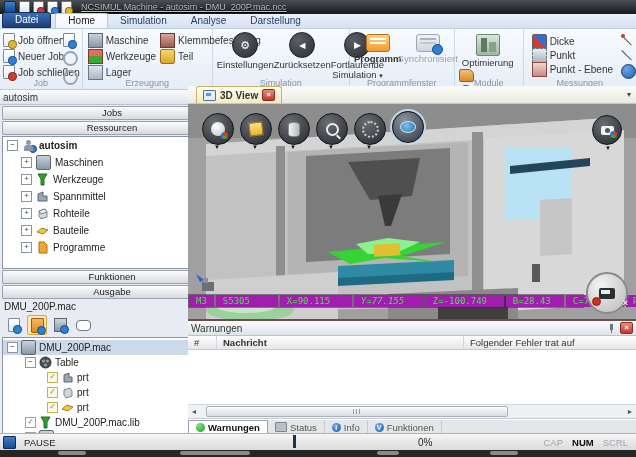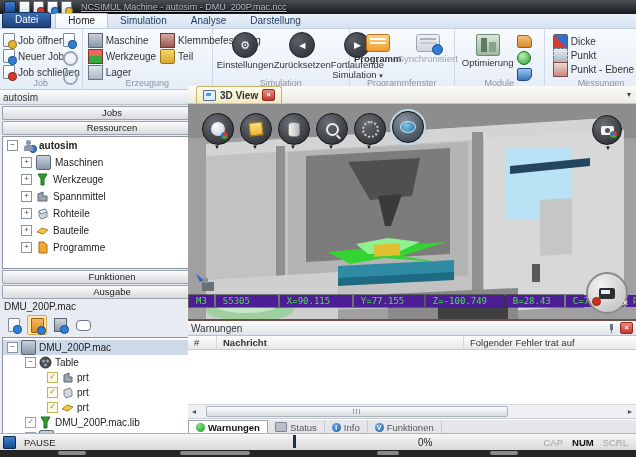--- a/index.html
+++ b/index.html
@@ -88,21 +88,21 @@
   .magic{width:9px;height:9px;border:2px solid #eee;border-radius:50%;position:relative;}
   .magic:after{content:"";position:absolute;right:-4px;bottom:-4px;width:5px;height:2px;background:#eee;transform:rotate(45deg);}
   .dotring{width:13px;height:13px;border:2px dotted #cfcfcf;border-radius:50%;}
   .blobic{width:14px;height:10px;border-radius:50%;background:radial-gradient(circle at 40% 35%,#7fc4ea,#1f6fa8);border:1px solid #cfe4f2;}
   .camic{width:13px;height:9px;background:#f2f2f2;border-radius:2px;position:relative;}
   .camic:before{content:"";position:absolute;left:4px;top:2px;width:5px;height:5px;border-radius:50%;background:#555;}
   .rgb{position:absolute;right:-3px;bottom:-3px;width:7px;height:7px;border-radius:50%;background:conic-gradient(#d23b2f 0 33%,#2fae2f 33% 66%,#2f6fd2 66%);}
   .timebar{position:absolute;right:54px;top:176px;width:122px;height:13px;background:rgba(58,58,58,.88);display:flex;justify-content:space-between;align-items:center;padding:0 5px;box-sizing:border-box;}
   .gtext{color:#4fe04f;font-family:"DejaVu Sans Mono",monospace;font-size:9px;}
   .statrow{position:absolute;left:0;top:190px;width:396px;height:14px;display:flex;gap:2px;background:rgba(45,45,45,.55);padding:1px;box-sizing:border-box;}
-  .seg{background:#4c1d95;display:flex;align-items:center;padding:0 7px;white-space:nowrap;}
+  .seg{background:#a21caf;display:flex;align-items:center;padding:0 7px;white-space:nowrap;}
   .monbtn{position:absolute;right:8px;top:168px;width:38px;height:38px;border-radius:50%;background:radial-gradient(circle at 35% 30%,#f4f4f4,#b9b9b9);border:2px solid #8a8a8a;display:flex;align-items:center;justify-content:center;}
   .monbtn .scr{width:16px;height:11px;background:#2e2e2e;border-radius:2px;position:relative;}
   .monbtn .scr:before{content:"";position:absolute;left:2px;top:2px;width:9px;height:4px;background:#dfeef8;}
   .reddot{position:absolute;left:4px;bottom:6px;width:7px;height:7px;border-radius:50%;background:#d03020;border:1px solid #8e2012;}
   .monx{position:absolute;right:-2px;bottom:4px;color:#fff;font-weight:bold;font-size:9px;text-shadow:0 1px 1px #333;}
   
   .warnpanel{left:0;top:235px;width:448px;height:108px;background:#f2f3f5;}
   .wcols{display:flex;height:13px;background:linear-gradient(#fdfdfd,#e6e7ea);border-bottom:1px solid #c6cad0;font-size:9.5px;color:#333;}
   .wcol{padding:0 6px;border-right:1px solid #d4d8de;display:flex;align-items:center;}
   .wbody{height:54px;background:#fff;border-bottom:1px solid #d4d8de;}
@@ -247,21 +247,21 @@
       </div>
       <div class="bigbtn" style="width:52px;">
         <span class="winic disabled">
             <i class="clockdot"></i>
           </span>
         <span class="blbl gray">Synchronisiert</span>
       </div>
       <div class="glabel">Programmfenster</div>
     </div>
 
-    <div class="rgroup" style="width:90px;padding:5px 12px 0 4px;display:flex;">
+    <div class="rgroup" style="width:90px;padding:5px 4px 0 4px;display:flex;flex-direction:column;">
       <div class="bigbtn" style="width:58px;">
         <span class="optic"></span>
         <span class="blbl">Optimierung</span>
       </div>
       <div style="display:flex;flex-direction:column;gap:3px;padding-top:1px;">
         <span style="width:13px;height:11px;background:linear-gradient(#f4c078,#d88a2e);border:1px solid #9a5f1d;border-radius:2px 6px 2px 2px;"></span>
         <span style="width:12px;height:12px;border-radius:50%;background:radial-gradient(circle at 35% 30%,#baf0ba,#2f9e2f);border:1px solid #1c701c;"></span>
         <span style="width:13px;height:11px;background:linear-gradient(#9ac4ee,#3a78c0);border:1px solid #1d4a82;border-radius:2px 2px 6px 2px;"></span>
       </div>
       <div class="glabel">Module</div>
@@ -519,21 +519,21 @@
         <polygon points="2,2 10,8 6,10" fill="#2f5fd2"></polygon>
         <rect x="8" y="10" width="12" height="9" fill="#6a7078"></rect>
         <rect x="10" y="6" width="4" height="5" fill="#8a9098"></rect>
       </svg>
 
       
       <div class="statrow">
         <span class="seg gtext">M3</span>
         <span class="seg gtext" style="min-width:48px;">S5305</span>
         <span class="seg gtext" style="min-width:58px;">X=90.115</span>
-        <span class="seg gtext" style="min-width:56px;">Y=77.155</span>
+        <span class="seg gtext" style="min-width:56px;font-style:italic;">Y=77.155</span>
         <span class="seg gtext" style="min-width:64px;">Z=-100.749</span>
         <span class="seg gtext" style="min-width:44px;">B=28.43</span>
         <span class="seg gtext" style="min-width:44px;">C=79.84</span>
         <span class="seg gtext" style="min-width:26px;">P0</span>
 
       </div>
       <div class="monbtn">
         <span class="scr"></span>
         <span class="reddot"></span>
         <span class="monx">×</span>

